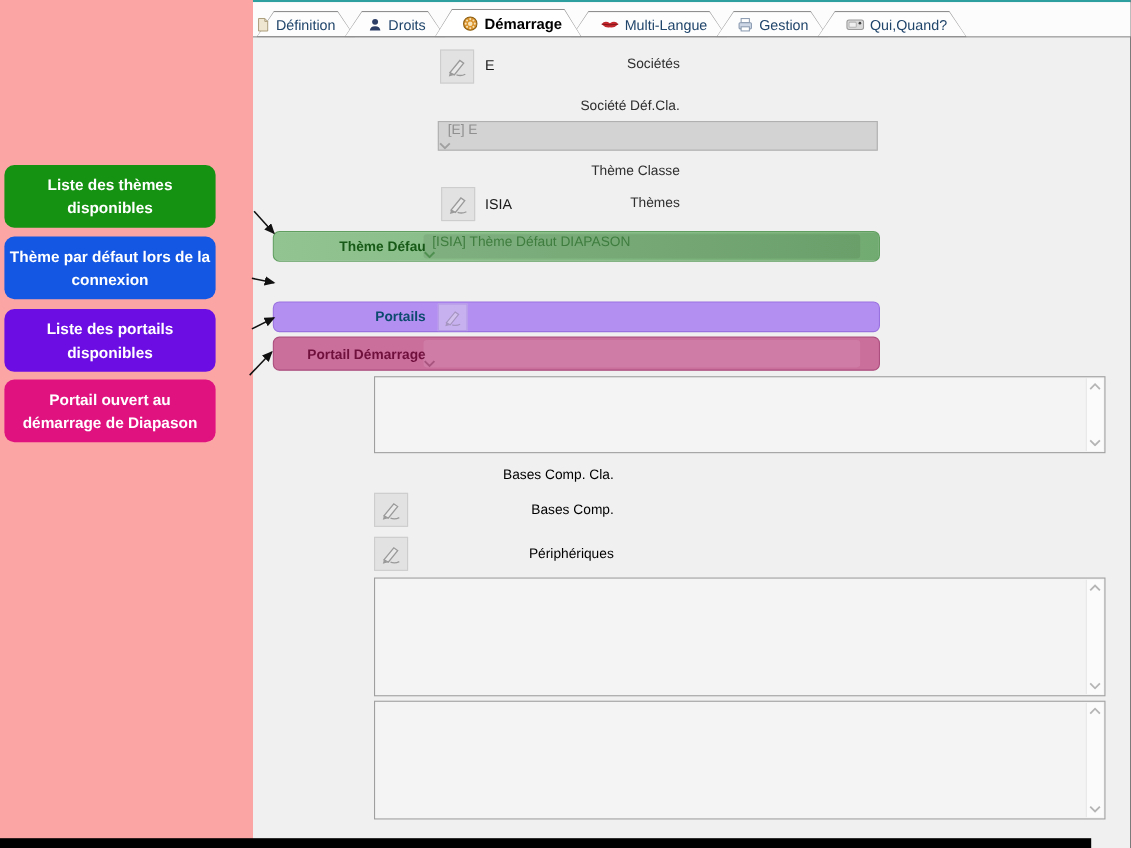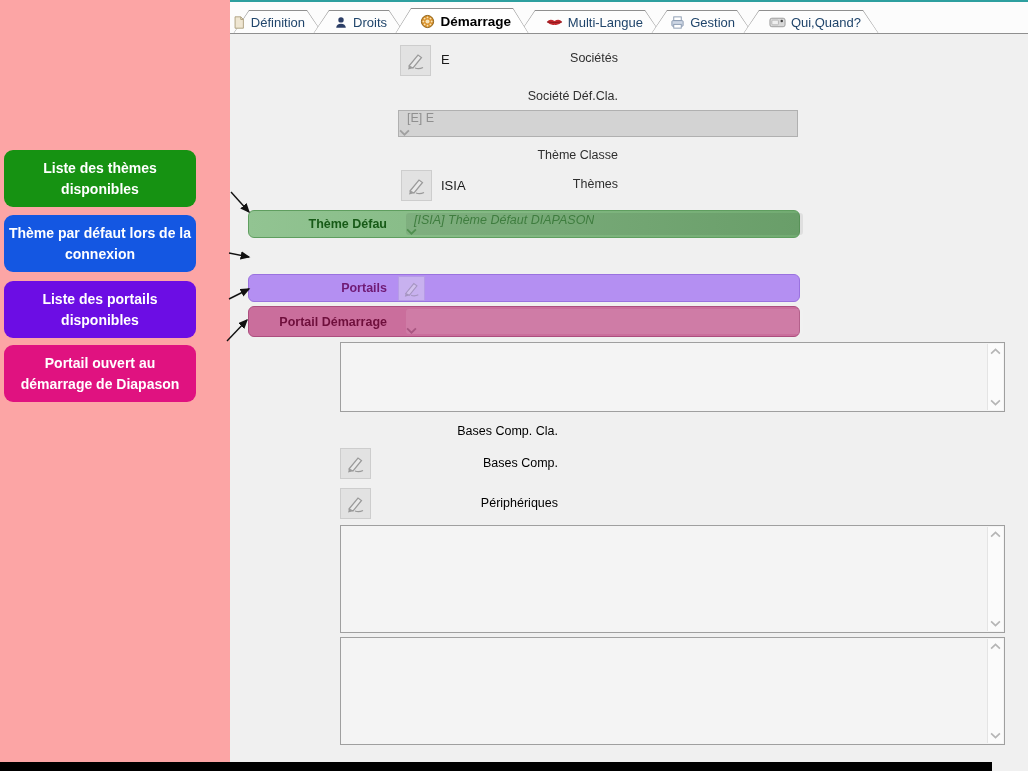--- a/index.html
+++ b/index.html
@@ -52,24 +52,24 @@
   .select.gray .chev{color:#a0a0a0;}
 
   .crow{position:absolute;left:18px;width:552px;box-sizing:border-box;border-radius:6px;}
   .crow-label{position:absolute;right:412px;top:0;bottom:0;display:flex;align-items:center;
         font-size:12.5px;font-weight:700;white-space:nowrap;}
   .crow.green{top:210px;height:28px;background:linear-gradient(90deg,#92c492,#72ab72);border:1px solid #5f9e5f;}
   .crow.green .crow-label{color:#175a17;}
   .crow.blue{top:242px;height:28px;background:#84a8f0;border:1px solid #6089de;}
   .crow.blue .crow-label{color:#183f92;}
   .crow.purple{top:274px;height:28px;background:#b48ff2;border:1px solid #9a72df;}
-  .crow.purple .crow-label{color:#701a75;}
+  .crow.purple .crow-label{color:#0c4a6e;}
   .crow.pink{top:306px;height:31px;background:#ca6e9c;border:1px solid #ac4e7e;}
   .crow.pink .crow-label{color:#6f0f3c;}
-  .crow .crow-field{left:157px;top:2px;width:397px;height:22px;border-radius:3px;font-style:italic;}
+  .crow .crow-field{left:136px;top:2px;width:397px;height:22px;border-radius:3px;}
   .crow.green .crow-field{background:rgba(0,0,0,0.07);color:#3f7d3f;}
   .crow.green .chev{color:#4f8f4f;}
   .crow.pink .crow-field{height:25px;background:rgba(255,255,255,0.10);color:#8e2b55;}
   .crow.pink .chev{color:#a85580;}
 
   .tarea{position:absolute;background:#f4f4f4;border:1px solid #9f9f9f;box-sizing:border-box;}
   .vsb{position:absolute;top:1px;bottom:1px;right:1px;width:16px;background:#fbfbfb;
        border-left:1px solid #e4e4e4;display:flex;flex-direction:column;
        justify-content:space-between;align-items:center;padding:4px 0;box-sizing:border-box;color:#b5b5b5;}
 

